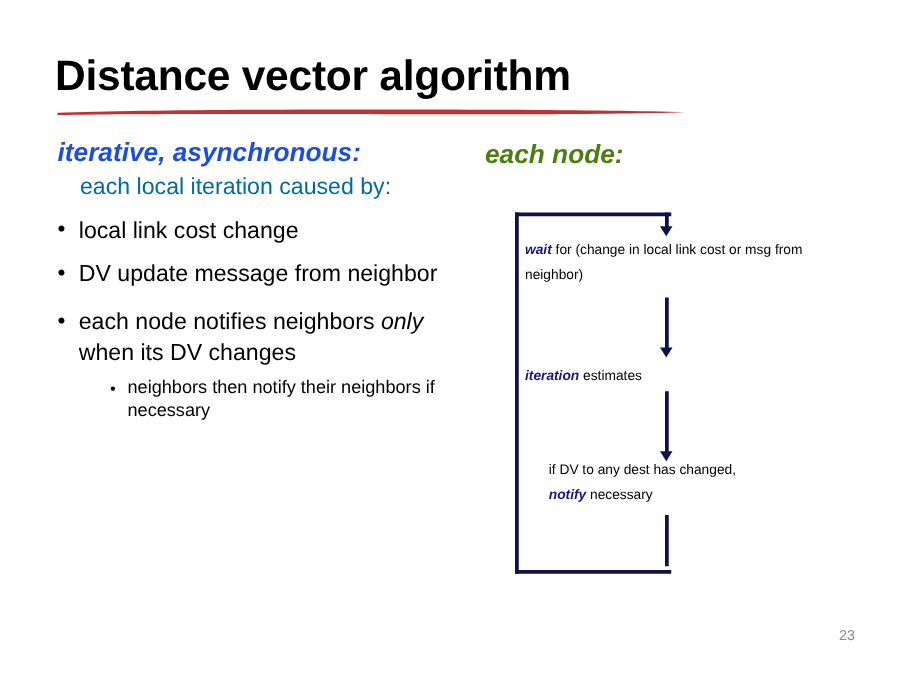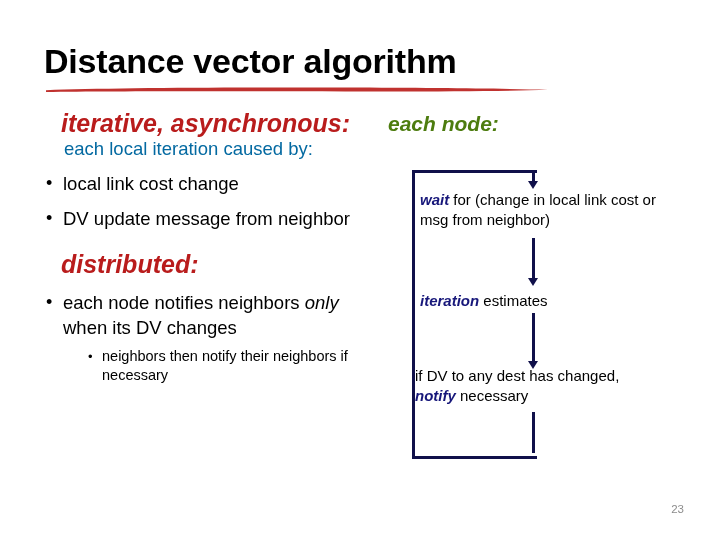--- a/index.html
+++ b/index.html
@@ -41,27 +41,26 @@
   }
 
   
   #left-col {
     position: absolute;
     left: 46px;
     top: 110px;
     width: 330px;
   }
   .red-head {
-    color: #b91c1c;
+    color: #1d4ed8;
     font-style: italic;
     font-weight: bold;
-    font-size: 25px;
+    font-size: 21px;
     line-height: 26px;
     white-space: nowrap;
-    margin-left: 15px;
   }
   .sub-line {
     color: #0369a1;
     font-size: 18.5px;
     line-height: 24px;
     margin-left: 18px;
     margin-top: 1px;
   }
   .bullet-row {
     display: flex;
@@ -113,31 +112,31 @@
     width: 122px;
     height: 283px;
     border-left: 3px solid #10104a;
     border-top: 3px solid #10104a;
     border-bottom: 3px solid #10104a;
     border-right: none;
   }
   .flow-text {
     position: absolute;
     color: #000000;
-    font-size: 15px;
+    font-size: 11px;
     line-height: 20px;
   }
   .flow-text .navy {
     color: #17177a;
     font-style: italic;
     font-weight: bold;
   }
   #flow-wait  { left: 420px; top: 190px; width: 256px; }
   #flow-recompute { left: 420px; top: 291px; width: 250px; }
-  #flow-notify { left: 415px; top: 366px; width: 265px; }
+  #flow-notify { left: 439px; top: 366px; width: 265px; }
 
   .arrow-line {
     position: absolute;
     width: 3px;
     background: #10104a;
   }
   .arrow-head {
     position: absolute;
     width: 0;
     height: 0;
@@ -189,21 +188,20 @@
     <div class="bullet-row">
       <span class="bullet">•</span>
       <span class="btext">local link cost change</span>
     </div>
 
     <div class="bullet-row">
       <span class="bullet">•</span>
       <span class="btext">DV update message from neighbor</span>
     </div>
 
-    <div class="red-head" style="margin-top:20px;">distributed:</div>
 
     <div class="bullet-row" style="margin-top:13px;">
       <span class="bullet">•</span>
       <span class="btext"><span>each node notifies neighbors </span><span class="it">only</span><span> when its DV changes</span></span>
     </div>
 
     <div class="bullet-row sub2">
       <span class="bullet">•</span>
       <span class="btext">neighbors then notify their neighbors if necessary</span>
     </div>

